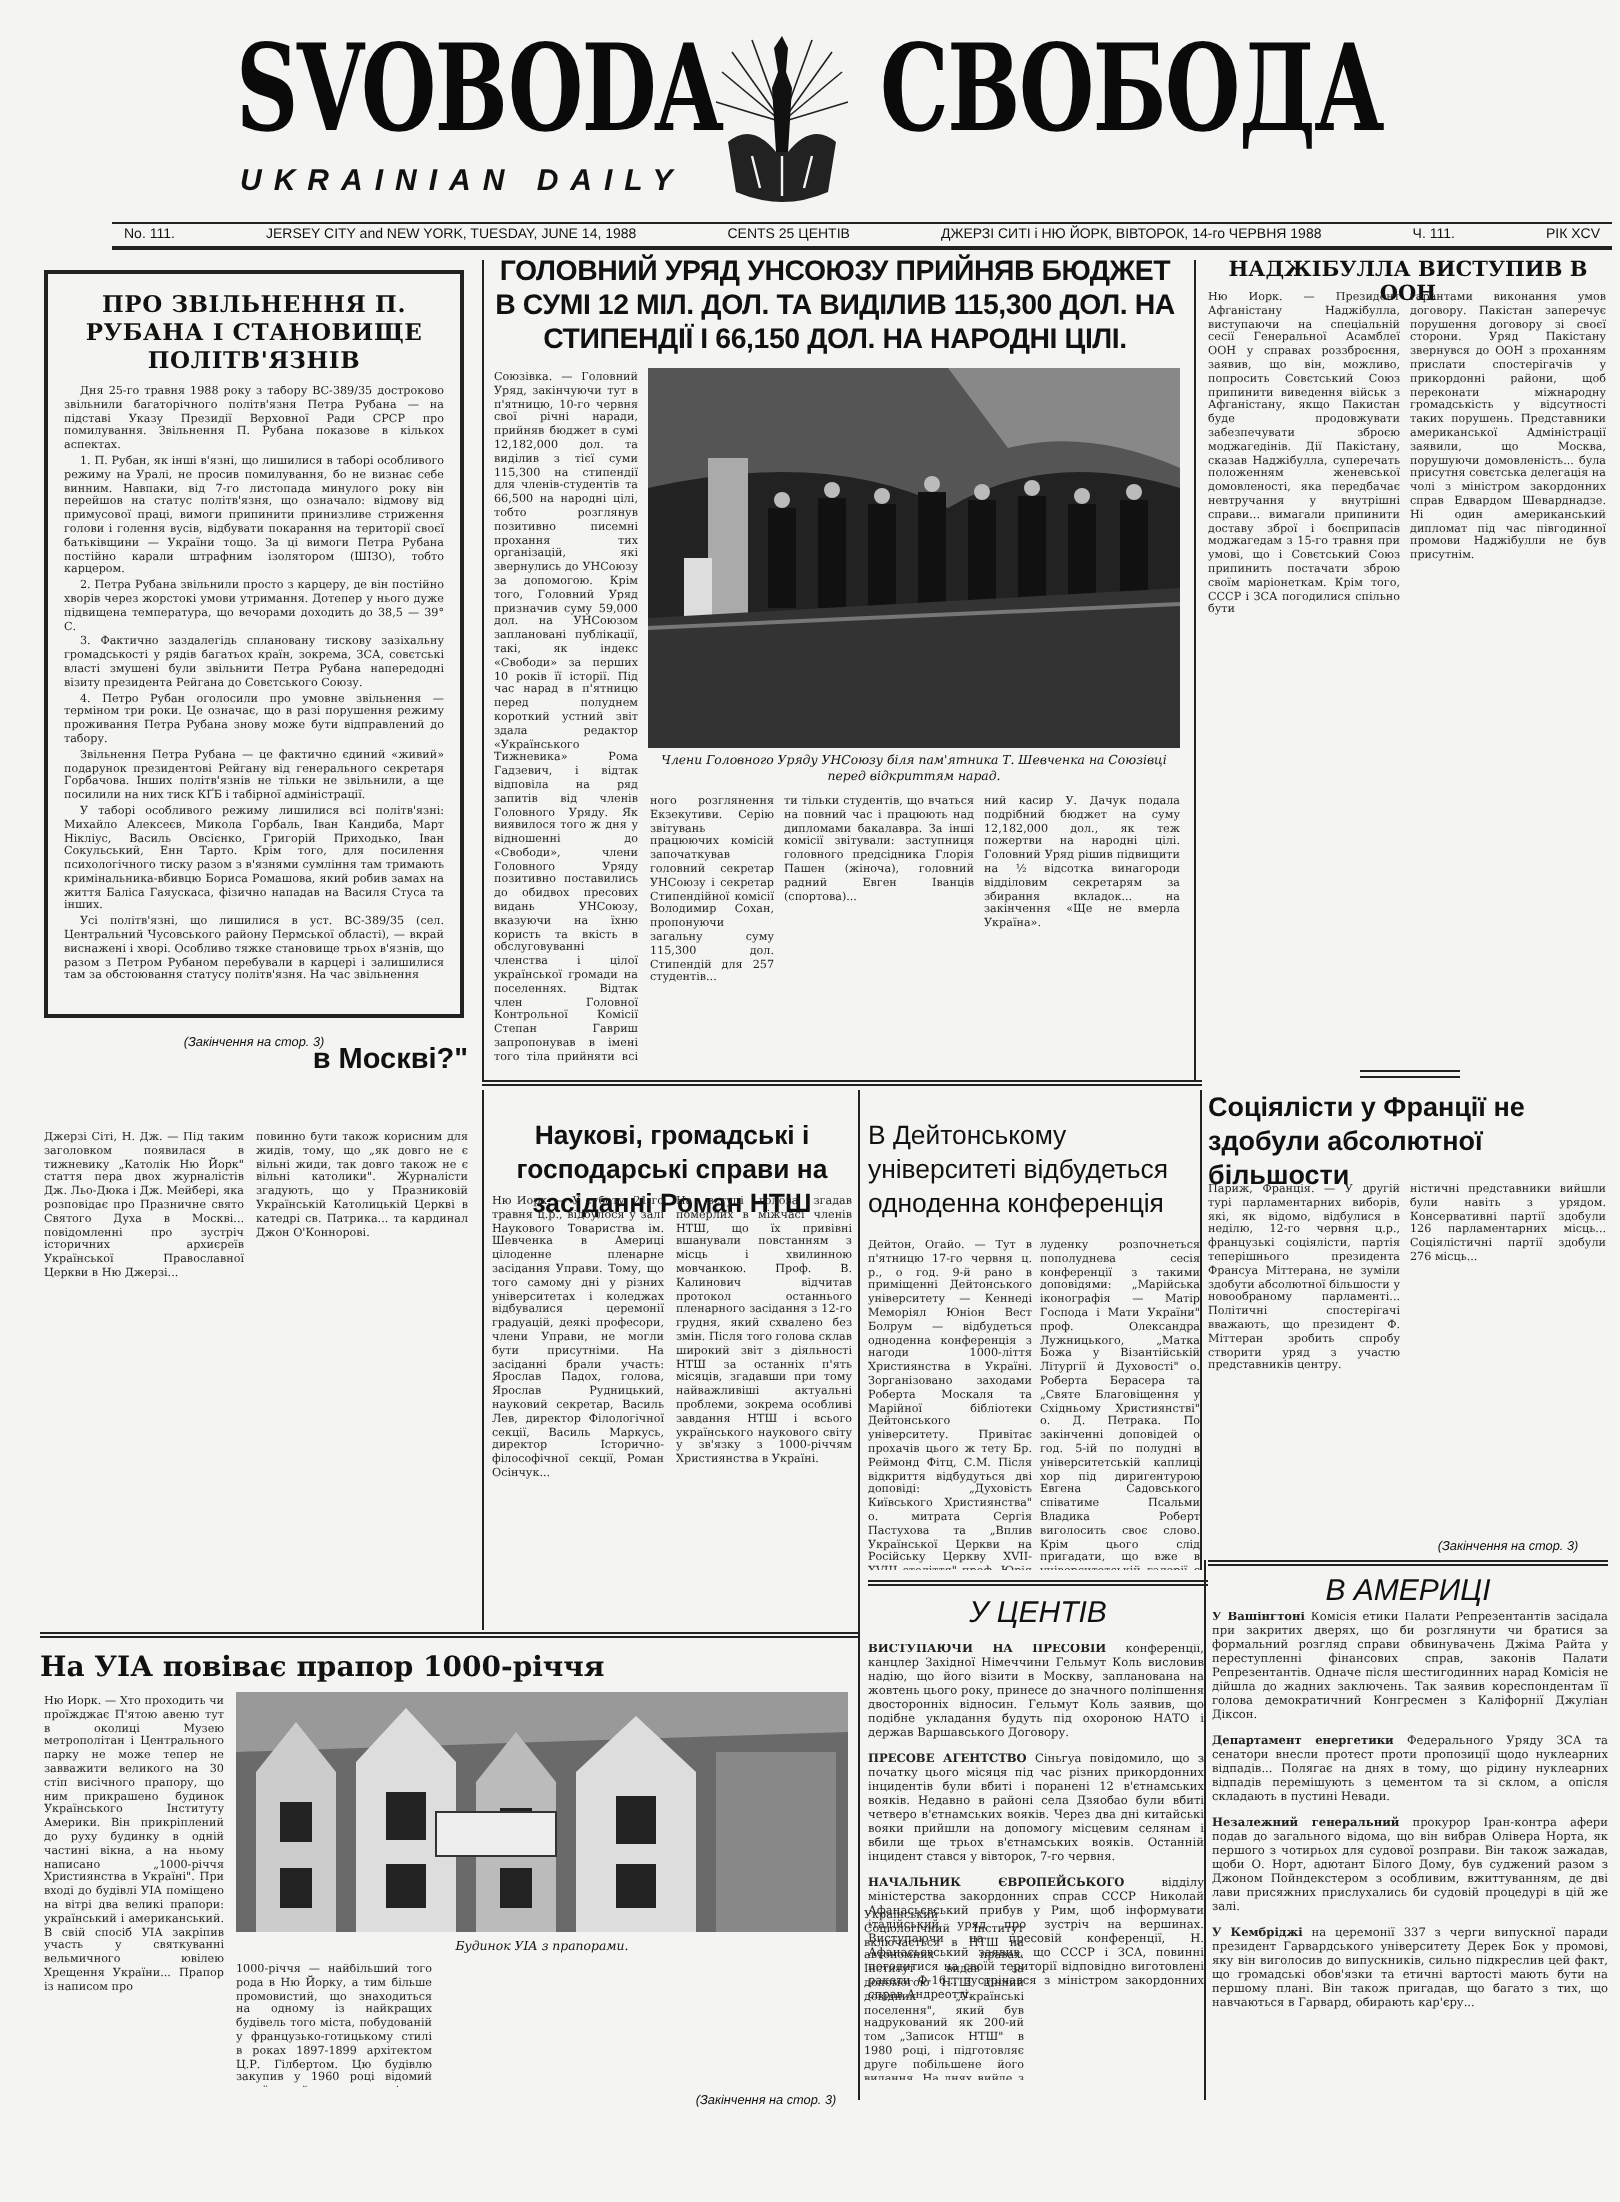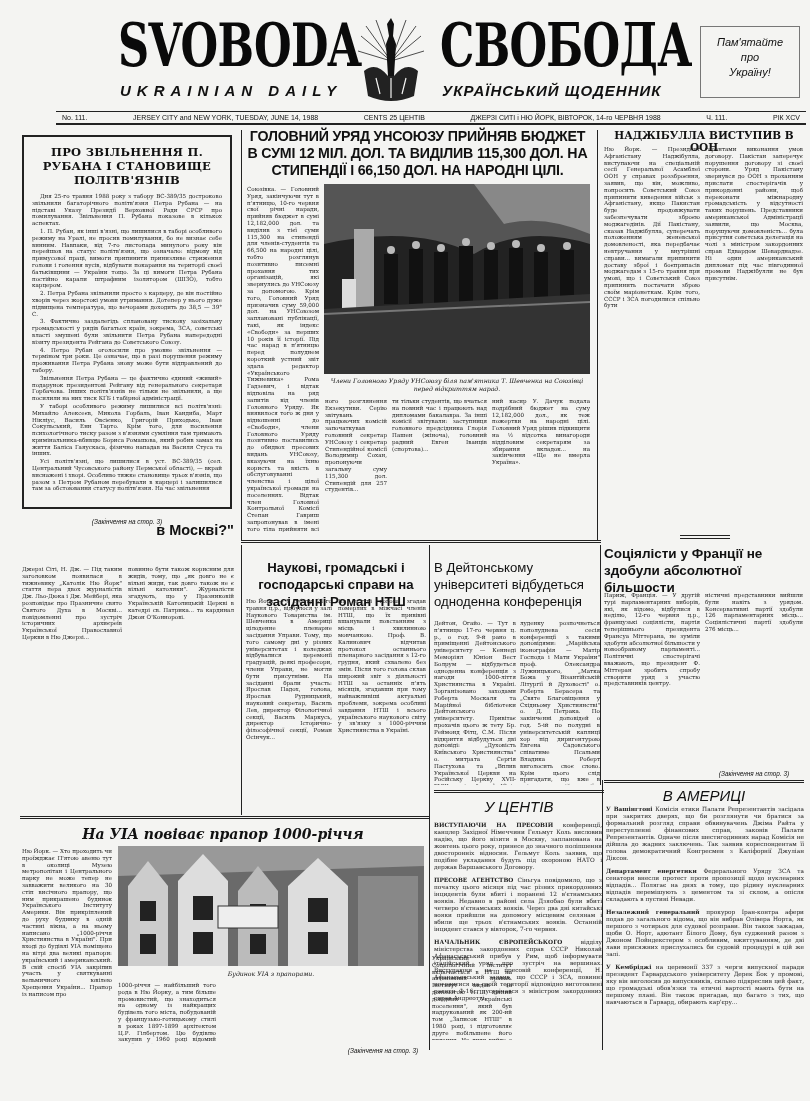--- a/index.html
+++ b/index.html
@@ -30,21 +30,21 @@
 
   .photo { position: absolute; background: #1a1a1a; overflow: hidden; }
   .caption { position: absolute; font-family: "DejaVu Serif", serif; font-style: italic; font-size: 6.2px; text-align: center; line-height: 7.5px; }
   .h-najib { position: absolute; left: 604px; top: 129px; width: 200px; font-family: "DejaVu Serif", serif; font-weight: bold; font-size: 10.5px; text-align: center; }
   .h-spirit { position: absolute; left: 24px; top: 520px; width: 210px; font-family: "Liberation Sans", sans-serif; font-weight: bold; font-size: 14.5px; line-height: 20px; }
   .h-ntsh { position: absolute; left: 246px; top: 559px; width: 180px; font-family: "Liberation Sans", sans-serif; font-weight: bold; font-size: 13.2px; line-height: 17px; text-align: center; }
   .h-dayton { position: absolute; left: 434px; top: 559px; width: 170px; font-family: "Liberation Sans", sans-serif; font-size: 13.2px; line-height: 17px; }
   .h-france { position: absolute; left: 604px; top: 545px; width: 200px; font-family: "Liberation Sans", sans-serif; font-weight: bold; font-size: 13.5px; line-height: 17px; }
   .h-world { position: absolute; left: 434px; top: 798px; width: 370px; font-family: "Liberation Sans", sans-serif; font-style: italic; font-size: 15px; text-align: center; }
   .h-america { position: absolute; left: 604px; top: 787px; width: 200px; font-family: "Liberation Sans", sans-serif; font-style: italic; font-size: 15px; text-align: center; }
-  .h-uia { position: absolute; left: 20px; top: 826px; width: 410px; font-family: "DejaVu Serif", serif; font-style: italic; font-weight: bold; font-size: 14px; text-align: center; padding-right: 4px; }
+  .h-uia { position: absolute; left: 20px; top: 826px; width: 410px; font-family: "DejaVu Serif", serif; font-weight: bold; font-size: 14px; text-align: left; padding-right: 4px; }
 
   .textcol { position: absolute; overflow: hidden; }
   .lead-bold { font-weight: bold; }
   .brief p { text-indent: 0; margin-bottom: 6px; }
   .brief { font-size: 5.8px; line-height: 7px; }
 </style>
 </head>
 <body>
 
 <div class="masthead">
@@ -59,26 +59,20 @@
         <line x1="35" y1="45" x2="65" y2="20"></line>
       <line x1="35" y1="45" x2="2" y2="35"></line>
         <line x1="35" y1="45" x2="68" y2="35"></line>
     </g>
     <path d="M31 8 L35 2 L38 8 L37 20 L40 28 L38 60 L32 60 L30 28 L33 20 Z" fill="#111"></path>
     <path d="M8 55 Q20 45 32 60 L38 60 Q50 45 62 55 L58 80 Q35 90 12 80 Z" fill="#222"></path>
     <path d="M20 62 L24 78 M35 62 L35 82 M50 62 L46 78" stroke="#f4f4f2" stroke-width="1.2"></path>
   </svg>
   <div class="logo-cyr">СВОБОДА</div>
   <div class="sub-latin">UKRAINIAN DAILY</div>
-  <div class="sub-cyr">УКРАЇНСЬКИЙ ЩОДЕННИК</div>
-  <div class="remember-box">
-    <div>Пам'ятайте</div>
-    <div>про</div>
-    <div>Україну!</div>
-  </div>
 </div>
 
 <div class="dateline">
   <span>No. 111.</span>
   <span>JERSEY CITY and NEW YORK, TUESDAY, JUNE 14, 1988</span>
   <span>CENTS  25 ЦЕНТІВ</span>
   <span>ДЖЕРЗІ СИТІ і НЮ ЙОРК, ВІВТОРОК, 14-го ЧЕРВНЯ 1988</span>
   <span>Ч. 111.</span>
   <span>РІК XCV</span>
 </div>

